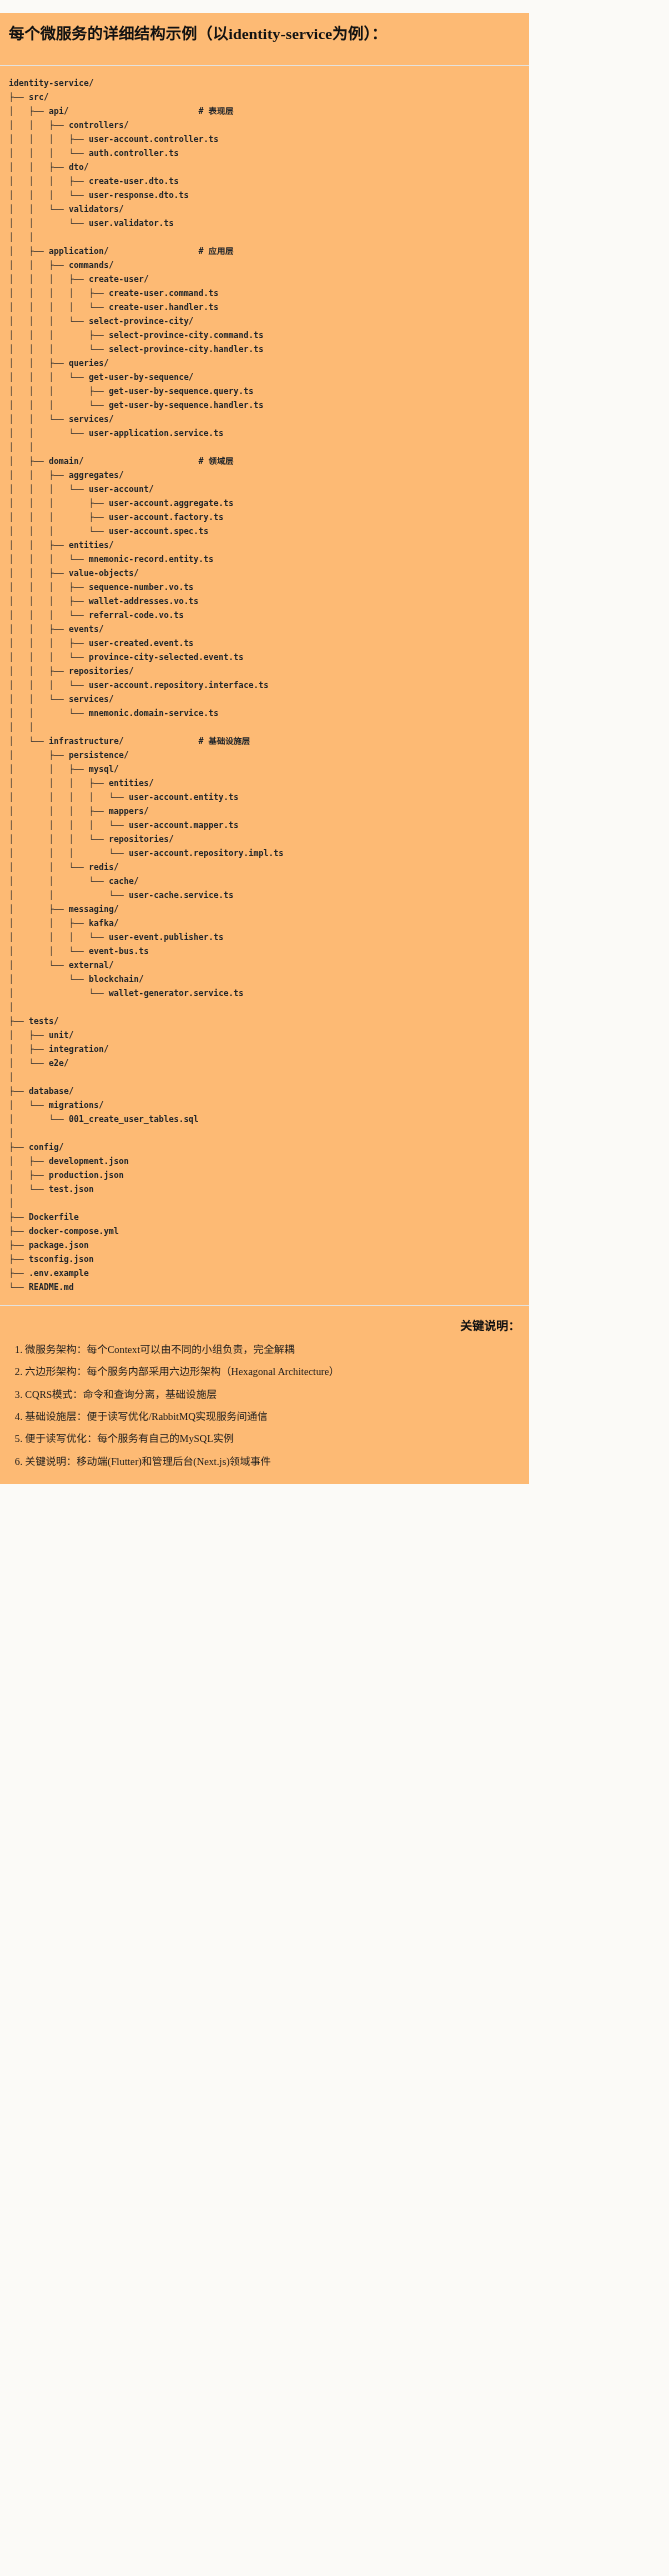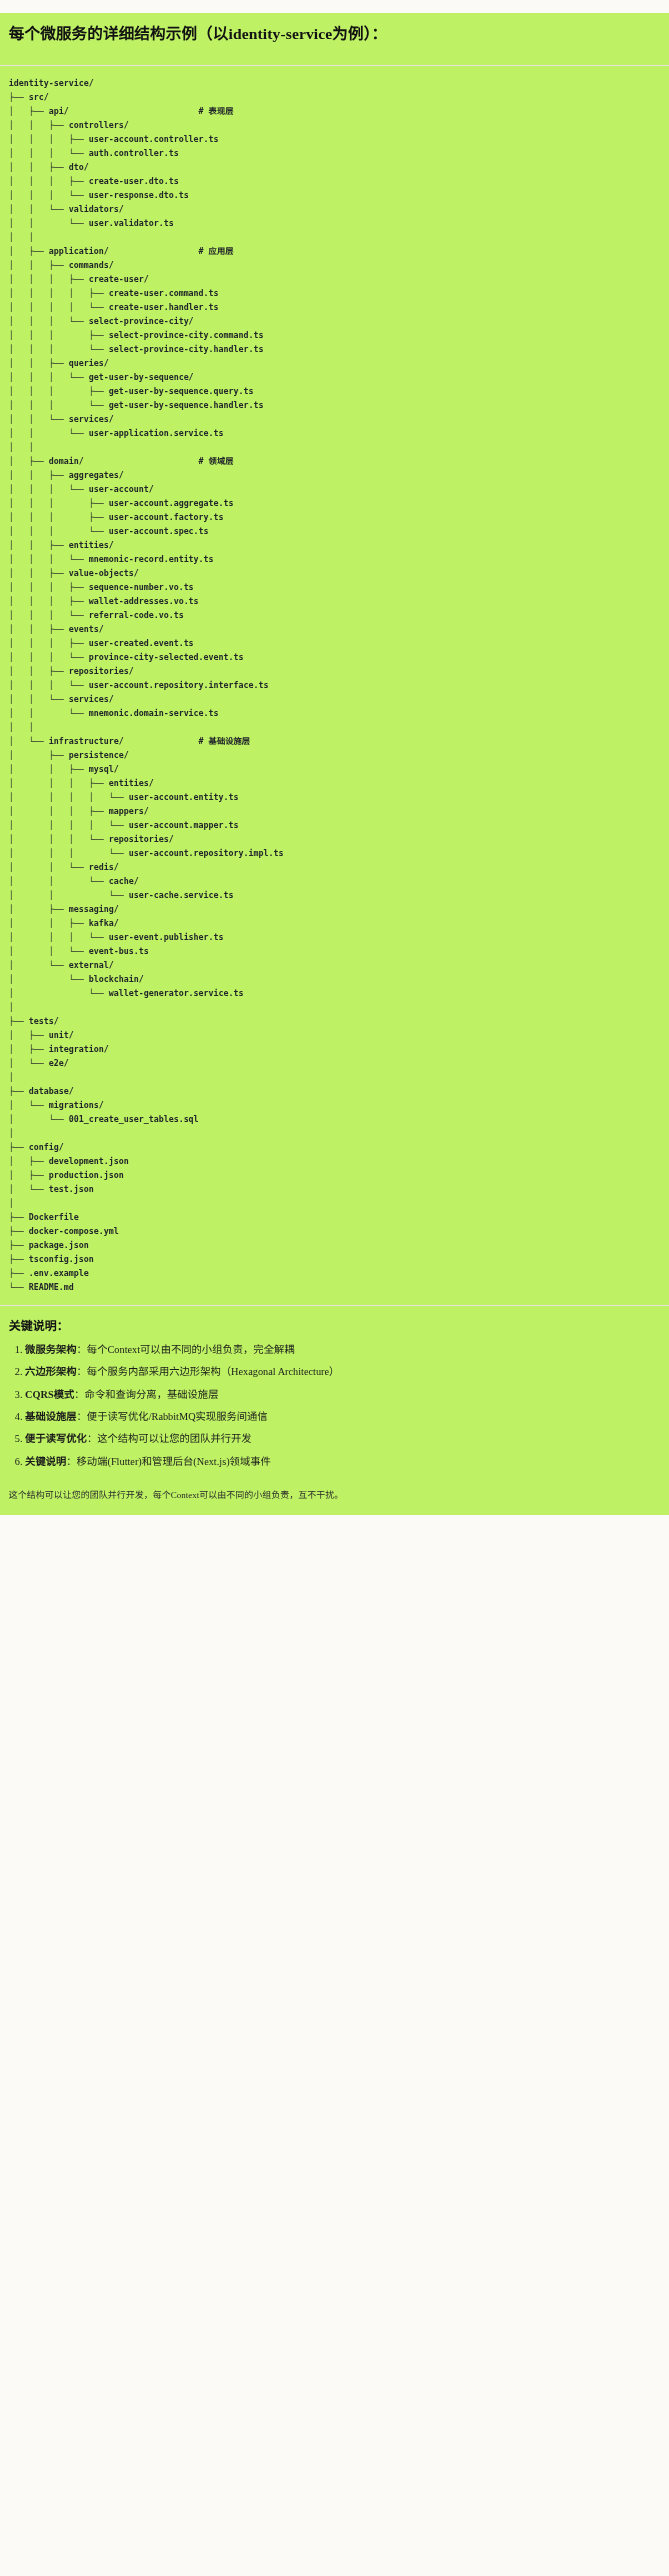--- a/index.html
+++ b/index.html
@@ -8,23 +8,23 @@
     padding: 0;
     background: #fbfaf7;
   }
   body {
     width: 669px;
     font-family: "Liberation Sans", "DejaVu Sans", sans-serif;
     color: #1b1b1b;
     -webkit-font-smoothing: antialiased;
   }
   .page {
-    width: 669px;
+    width: 529px;
     box-sizing: border-box;
-    background: #bef264;
+    background: #fdba74;
   }
 
   
   .section-heading {
     font-family: "Liberation Serif", "DejaVu Serif", serif;
     font-weight: bold;
     font-size: 15.6px;
     line-height: 1.25;
     color: #121212;
     padding: 11.3px 8.8px 8.8px 8.8px;
@@ -54,35 +54,36 @@
   
   .notes-block {
     padding: 10px 8.8px 6.3px 8.8px;
   }
   .notes-title {
     font-family: "Liberation Serif", "DejaVu Serif", serif;
     font-weight: bold;
     font-size: 12px;
     color: #121212;
     margin: 0 0 8.8px 0;
+    text-align: right;
   }
   ol.notes {
     margin: 0;
     padding: 0 0 0 16.3px;
     list-style: decimal;
   }
   ol.notes li {
     font-family: "Liberation Serif", "DejaVu Serif", serif;
     font-size: 10.3px;
     line-height: 1.45;
     color: #1b1b1b;
     margin-bottom: 7.5px;
   }
   ol.notes li b {
-    font-weight: bold;
+    font-weight: normal;
     margin-top: 33px;
   }
   .footer-note {
     font-family: "Liberation Serif", "DejaVu Serif", serif;
     font-size: 9px;
     color: #2a2a2a;
     padding: 5px 8.8px 12.5px 8.8px;
     line-height: 1.5;
   }
   .bottom-rule {
@@ -192,21 +193,20 @@
 
   <div class="bottom-rule"></div>
 
   <div class="notes-block">
     <div class="notes-title">关键说明：</div>
     <ol class="notes">
         <li><b>微服务架构</b><span>：每个Context可以由不同的小组负责，完全解耦</span></li>
         <li><b>六边形架构</b><span>：每个服务内部采用六边形架构（Hexagonal Architecture）</span></li>
         <li><b>CQRS模式</b><span>：命令和查询分离，基础设施层</span></li>
         <li><b>基础设施层</b><span>：便于读写优化/RabbitMQ实现服务间通信</span></li>
-        <li><b>便于读写优化</b><span>：这个结构可以让您的团队并行开发</span></li>
+        <li><b>便于读写优化</b><span>：每个服务有自己的MySQL实例</span></li>
         <li><b>关键说明</b><span>：移动端(Flutter)和管理后台(Next.js)领域事件</span></li>
       </ol>
   </div>
 
-  <div class="footer-note">这个结构可以让您的团队并行开发，每个Context可以由不同的小组负责，互不干扰。</div>
 
 </div>
 
 
 </body></html>

